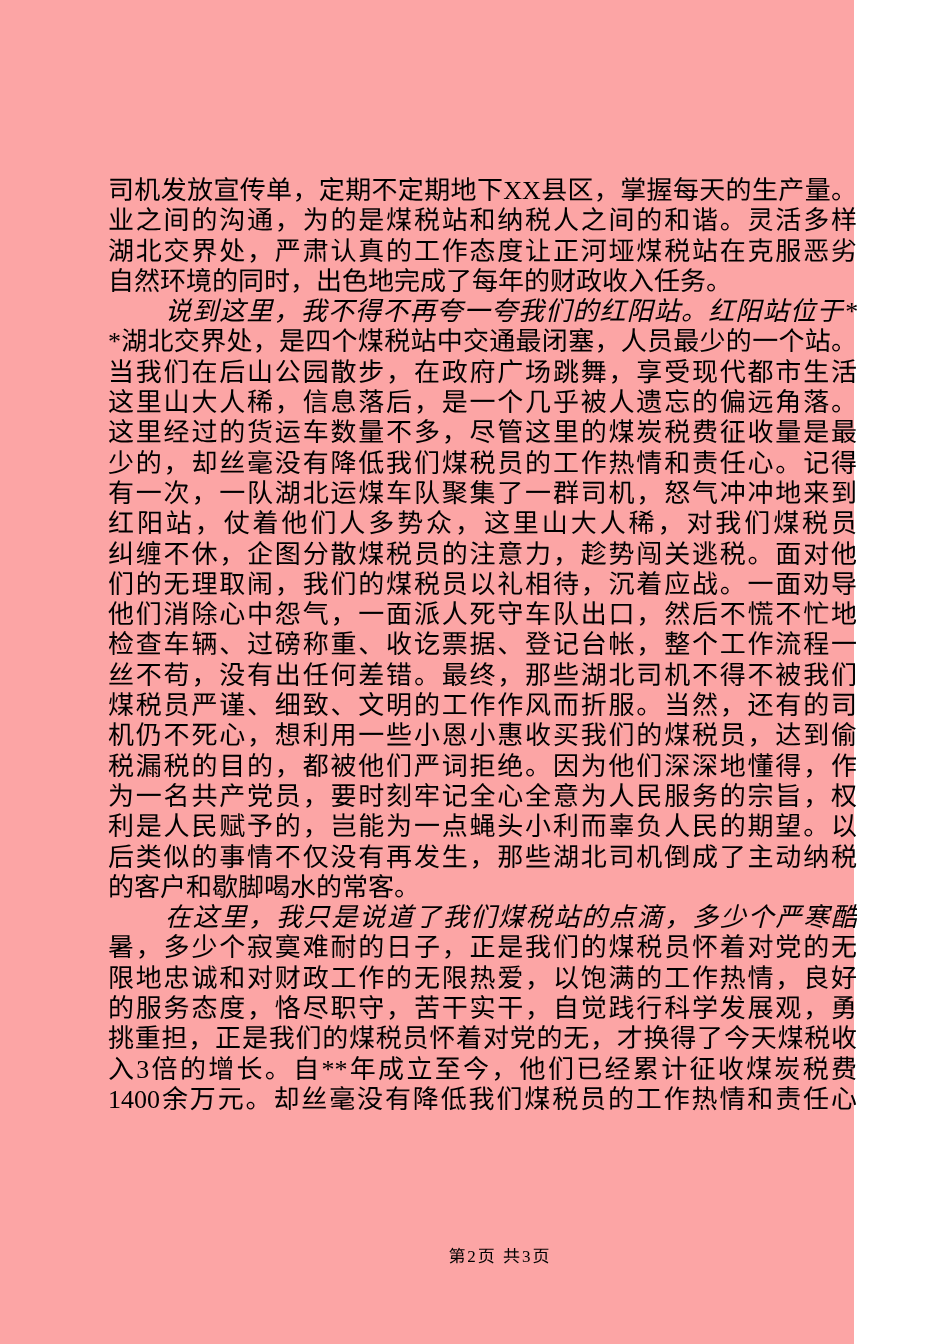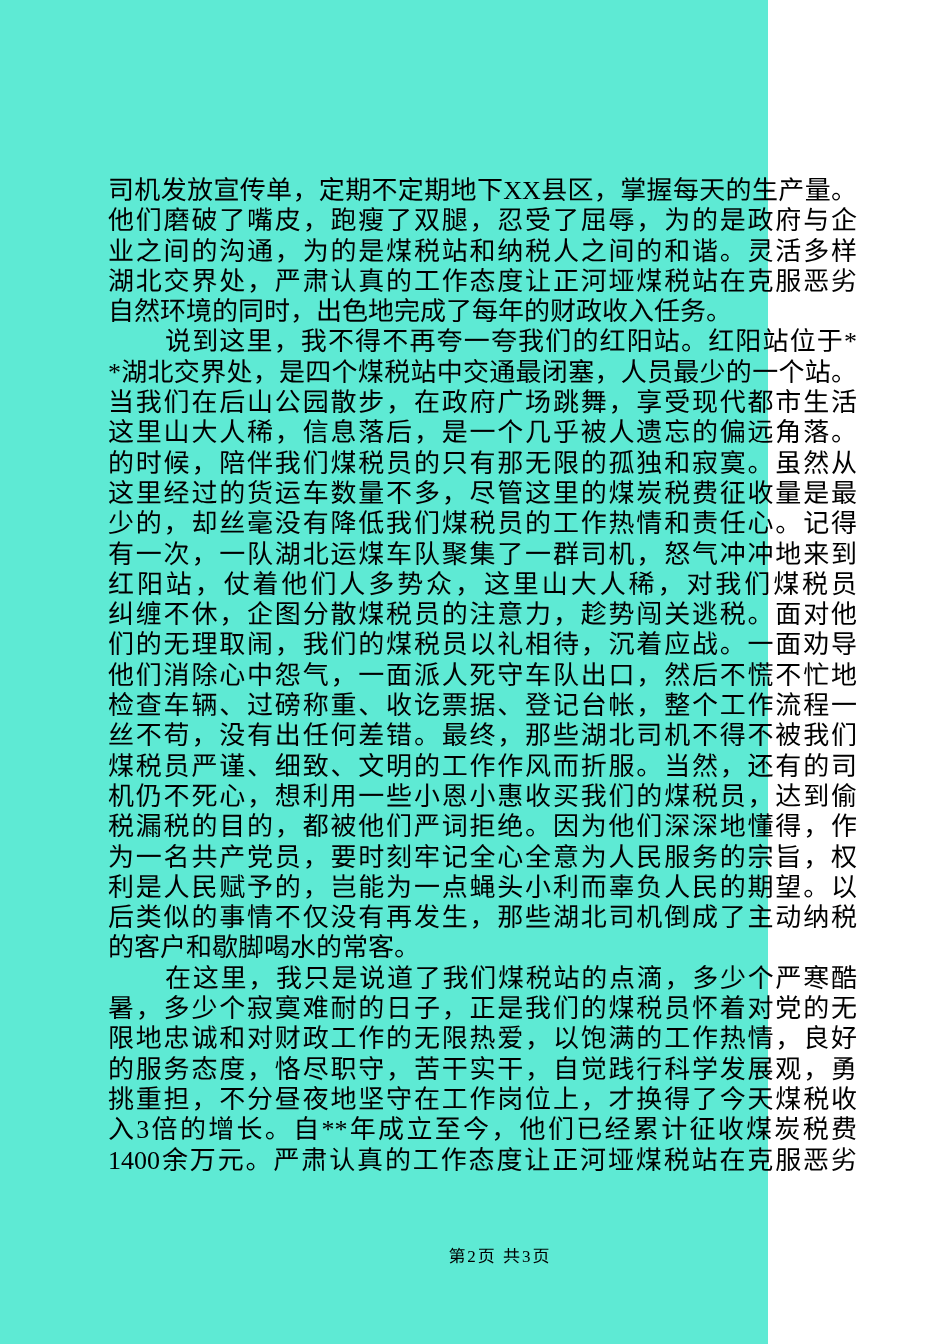--- a/index.html
+++ b/index.html
@@ -4,23 +4,23 @@
 <style>
   * { margin: 0; padding: 0; box-sizing: border-box; }
   html, body {
     width: 950px;
     height: 1344px;
     background: #ffffff;
     overflow: hidden;
   }
   .page {
     position: relative;
-    width: 768px;
+    width: 854px;
     height: 1344px;
-    background: #5eead4;
+    background: #fca5a5;
     color: #000000;
     font-family: "Liberation Serif", "DejaVu Serif", serif;
     padding-left: 7px;
   }
   .content {
     position: absolute;
     left: 108px;
     top: 176px;
     width: 749px;
   }
@@ -32,66 +32,65 @@
     text-align-last: justify;
     text-justify: distribute;
     white-space: normal;
     overflow: hidden;
   }
   .line.para-end {
     text-align-last: left;
   }
   .line.indent {
     text-indent: 57px;
+    font-style: italic;
   }
   .footer {
     position: absolute;
     top: 1242px;
     left: 0;
     width: 950px;
     text-align: center;
     font-size: 17px;
     letter-spacing: 2px;
     transform: translateX(25px);
     color: #000000;
   }
 </style>
 </head>
 <body>
 
 <div class="page">
   <div class="content">
     <div class="line">司机发放宣传单，定期不定期地下XX县区，掌握每天的生产量。</div>
-    <div class="line">他们磨破了嘴皮，跑瘦了双腿，忍受了屈辱，为的是政府与企</div>
     <div class="line">业之间的沟通，为的是煤税站和纳税人之间的和谐。灵活多样</div>
     <div class="line">湖北交界处，严肃认真的工作态度让正河垭煤税站在克服恶劣</div>
     <div class="line para-end">自然环境的同时，出色地完成了每年的财政收入任务。</div>
     <div class="line indent">说到这里，我不得不再夸一夸我们的红阳站。红阳站位于*</div>
     <div class="line">*湖北交界处，是四个煤税站中交通最闭塞，人员最少的一个站。</div>
     <div class="line">当我们在后山公园散步，在政府广场跳舞，享受现代都市生活</div>
     <div class="line">这里山大人稀，信息落后，是一个几乎被人遗忘的偏远角落。</div>
-    <div class="line">的时候，陪伴我们煤税员的只有那无限的孤独和寂寞。虽然从</div>
     <div class="line">这里经过的货运车数量不多，尽管这里的煤炭税费征收量是最</div>
     <div class="line">少的，却丝毫没有降低我们煤税员的工作热情和责任心。记得</div>
     <div class="line">有一次，一队湖北运煤车队聚集了一群司机，怒气冲冲地来到</div>
     <div class="line">红阳站，仗着他们人多势众，这里山大人稀，对我们煤税员</div>
     <div class="line">纠缠不休，企图分散煤税员的注意力，趁势闯关逃税。面对他</div>
     <div class="line">们的无理取闹，我们的煤税员以礼相待，沉着应战。一面劝导</div>
     <div class="line">他们消除心中怨气，一面派人死守车队出口，然后不慌不忙地</div>
     <div class="line">检查车辆、过磅称重、收讫票据、登记台帐，整个工作流程一</div>
     <div class="line">丝不苟，没有出任何差错。最终，那些湖北司机不得不被我们</div>
     <div class="line">煤税员严谨、细致、文明的工作作风而折服。当然，还有的司</div>
     <div class="line">机仍不死心，想利用一些小恩小惠收买我们的煤税员，达到偷</div>
     <div class="line">税漏税的目的，都被他们严词拒绝。因为他们深深地懂得，作</div>
     <div class="line">为一名共产党员，要时刻牢记全心全意为人民服务的宗旨，权</div>
     <div class="line">利是人民赋予的，岂能为一点蝇头小利而辜负人民的期望。以</div>
     <div class="line">后类似的事情不仅没有再发生，那些湖北司机倒成了主动纳税</div>
     <div class="line para-end">的客户和歇脚喝水的常客。</div>
     <div class="line indent">在这里，我只是说道了我们煤税站的点滴，多少个严寒酷</div>
     <div class="line">暑，多少个寂寞难耐的日子，正是我们的煤税员怀着对党的无</div>
     <div class="line">限地忠诚和对财政工作的无限热爱，以饱满的工作热情，良好</div>
     <div class="line">的服务态度，恪尽职守，苦干实干，自觉践行科学发展观，勇</div>
-    <div class="line">挑重担，不分昼夜地坚守在工作岗位上，才换得了今天煤税收</div>
+    <div class="line">挑重担，正是我们的煤税员怀着对党的无，才换得了今天煤税收</div>
     <div class="line">入3倍的增长。自**年成立至今，他们已经累计征收煤炭税费</div>
-    <div class="line">1400余万元。严肃认真的工作态度让正河垭煤税站在克服恶劣</div>
+    <div class="line">1400余万元。却丝毫没有降低我们煤税员的工作热情和责任心</div>
   </div>
   <div class="footer">第2页 共3页</div>
 </div>
 
 </body></html>

